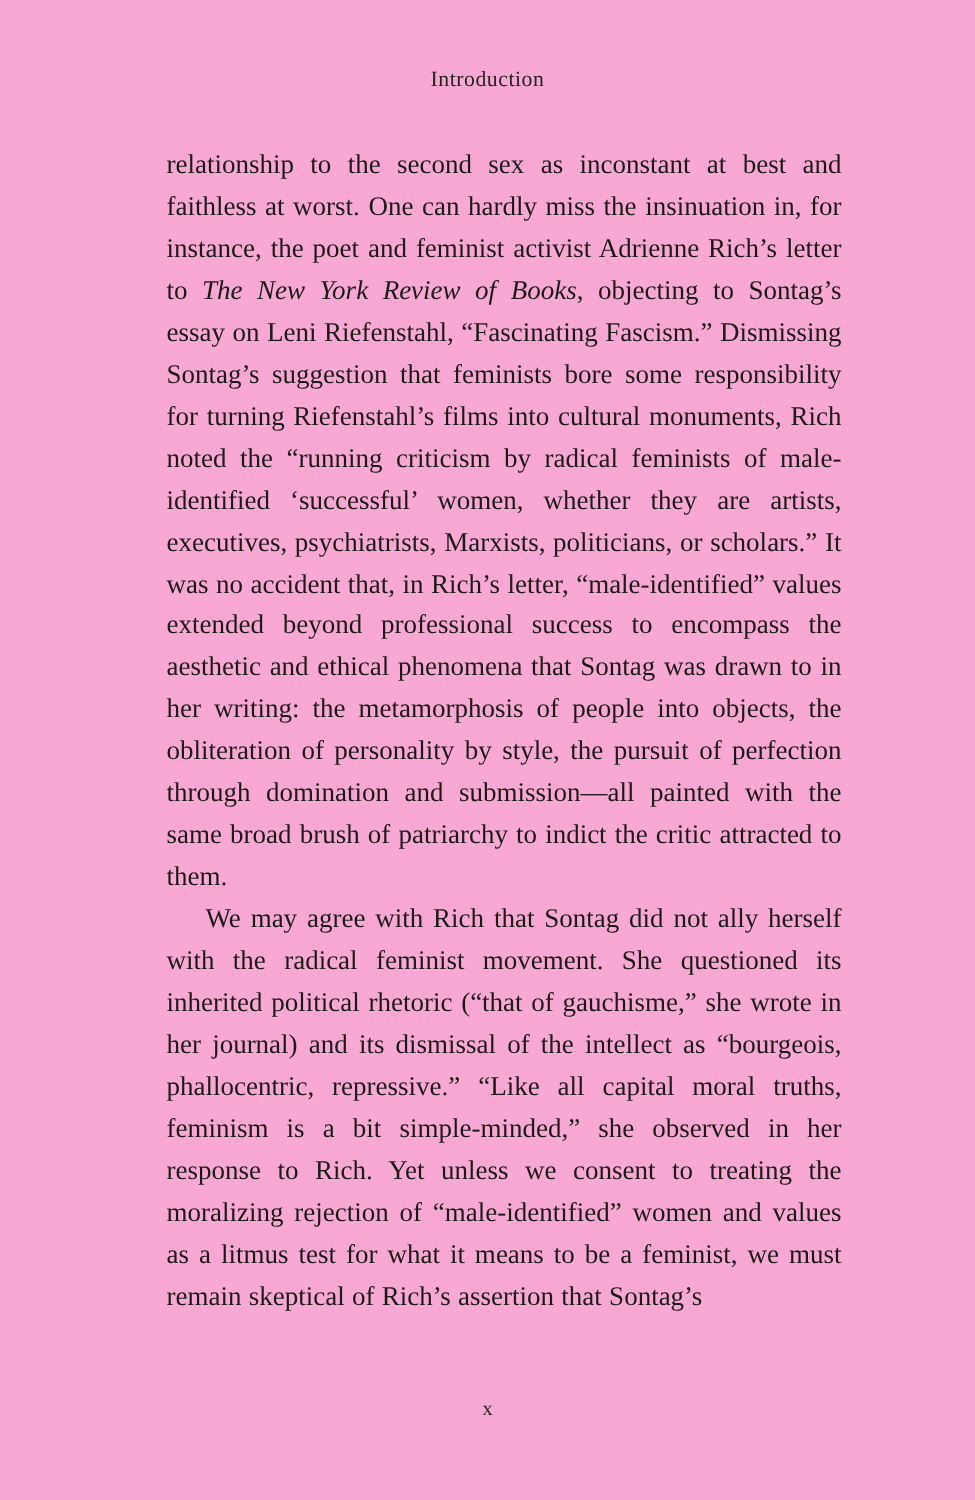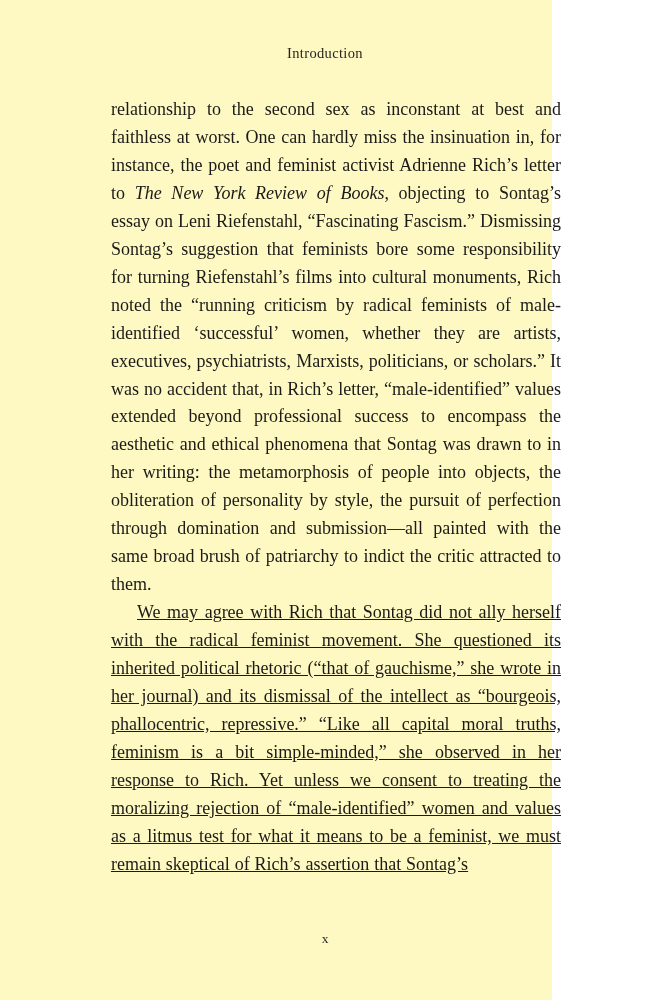--- a/index.html
+++ b/index.html
@@ -12,23 +12,23 @@
     height: 1000px;
     position: relative;
     font-family: "Liberation Serif", "DejaVu Serif", serif;
     color: #1a1a18;
     -webkit-font-smoothing: antialiased;
   }
 
   .page {
     position: absolute;
     inset: 0;
-    width: 552px;
+    width: 650px;
     height: 1000px;
-    background: #fef9c3;
+    background: #f9a8d4;
   }
 
   
   .running-head {
     position: absolute;
     top: 46px;
     left: 0;
     width: 650px;
     text-align: center;
     font-size: 14.5px;
@@ -51,21 +51,20 @@
     line-height: 27.95px;
     text-align: justify;
     text-justify: inter-word;
     color: #1b1a17;
     hyphens: none;
     word-spacing: 0.02em;
   }
 
   .para + .para {
     text-indent: 26px;
-    text-decoration: underline;
   }
 
   .para em {
     font-style: italic;
   }
 
   
   .folio {
     position: absolute;
     top: 932px;

